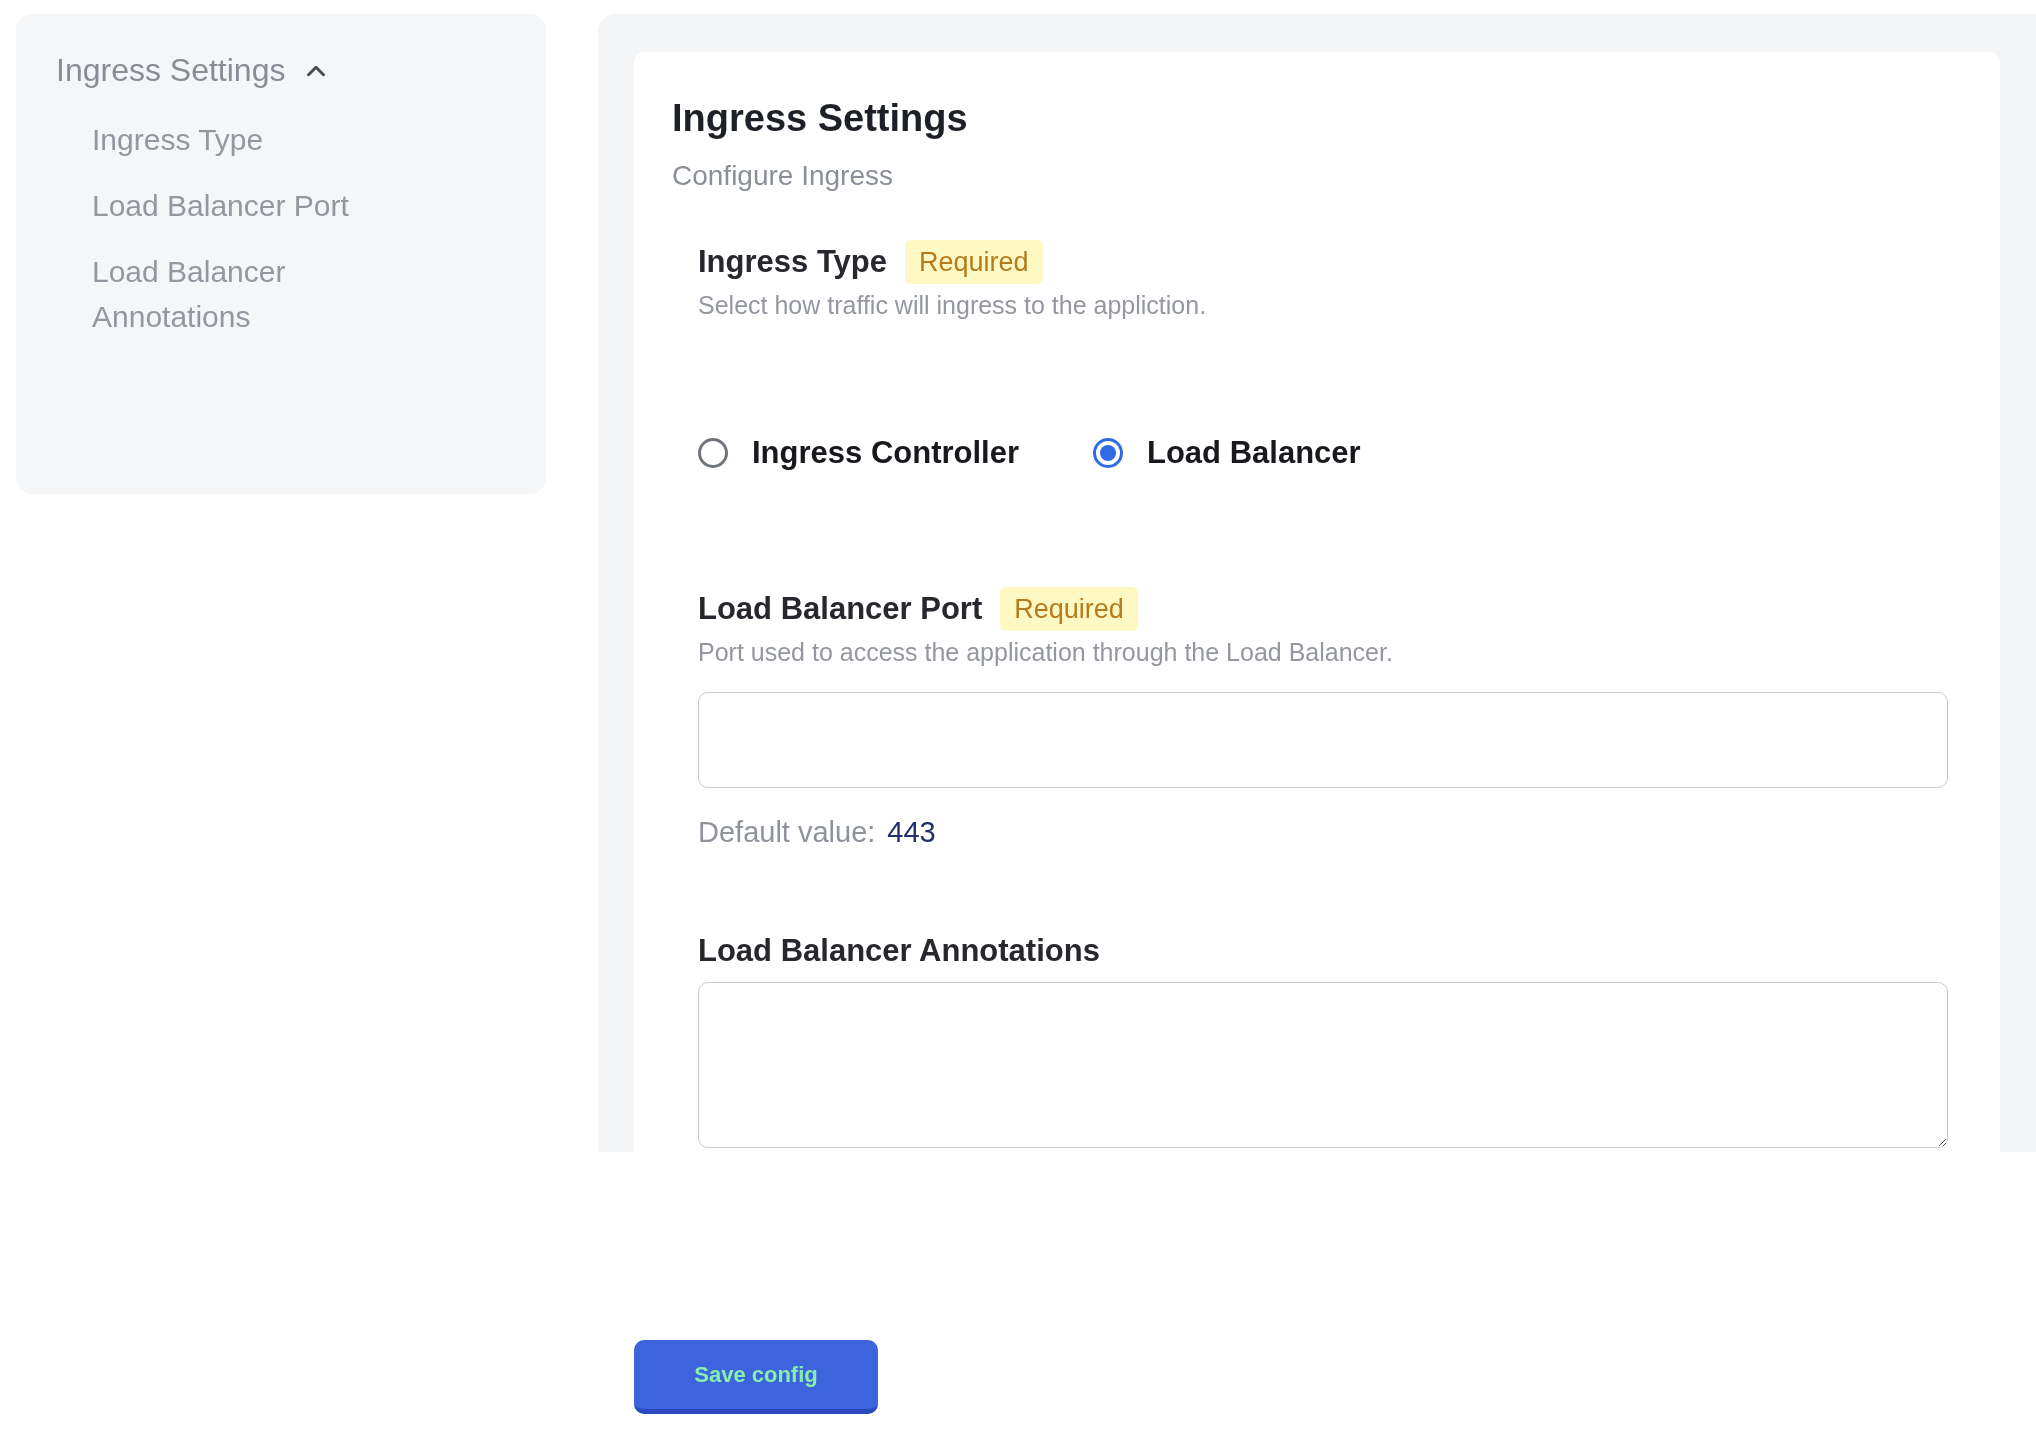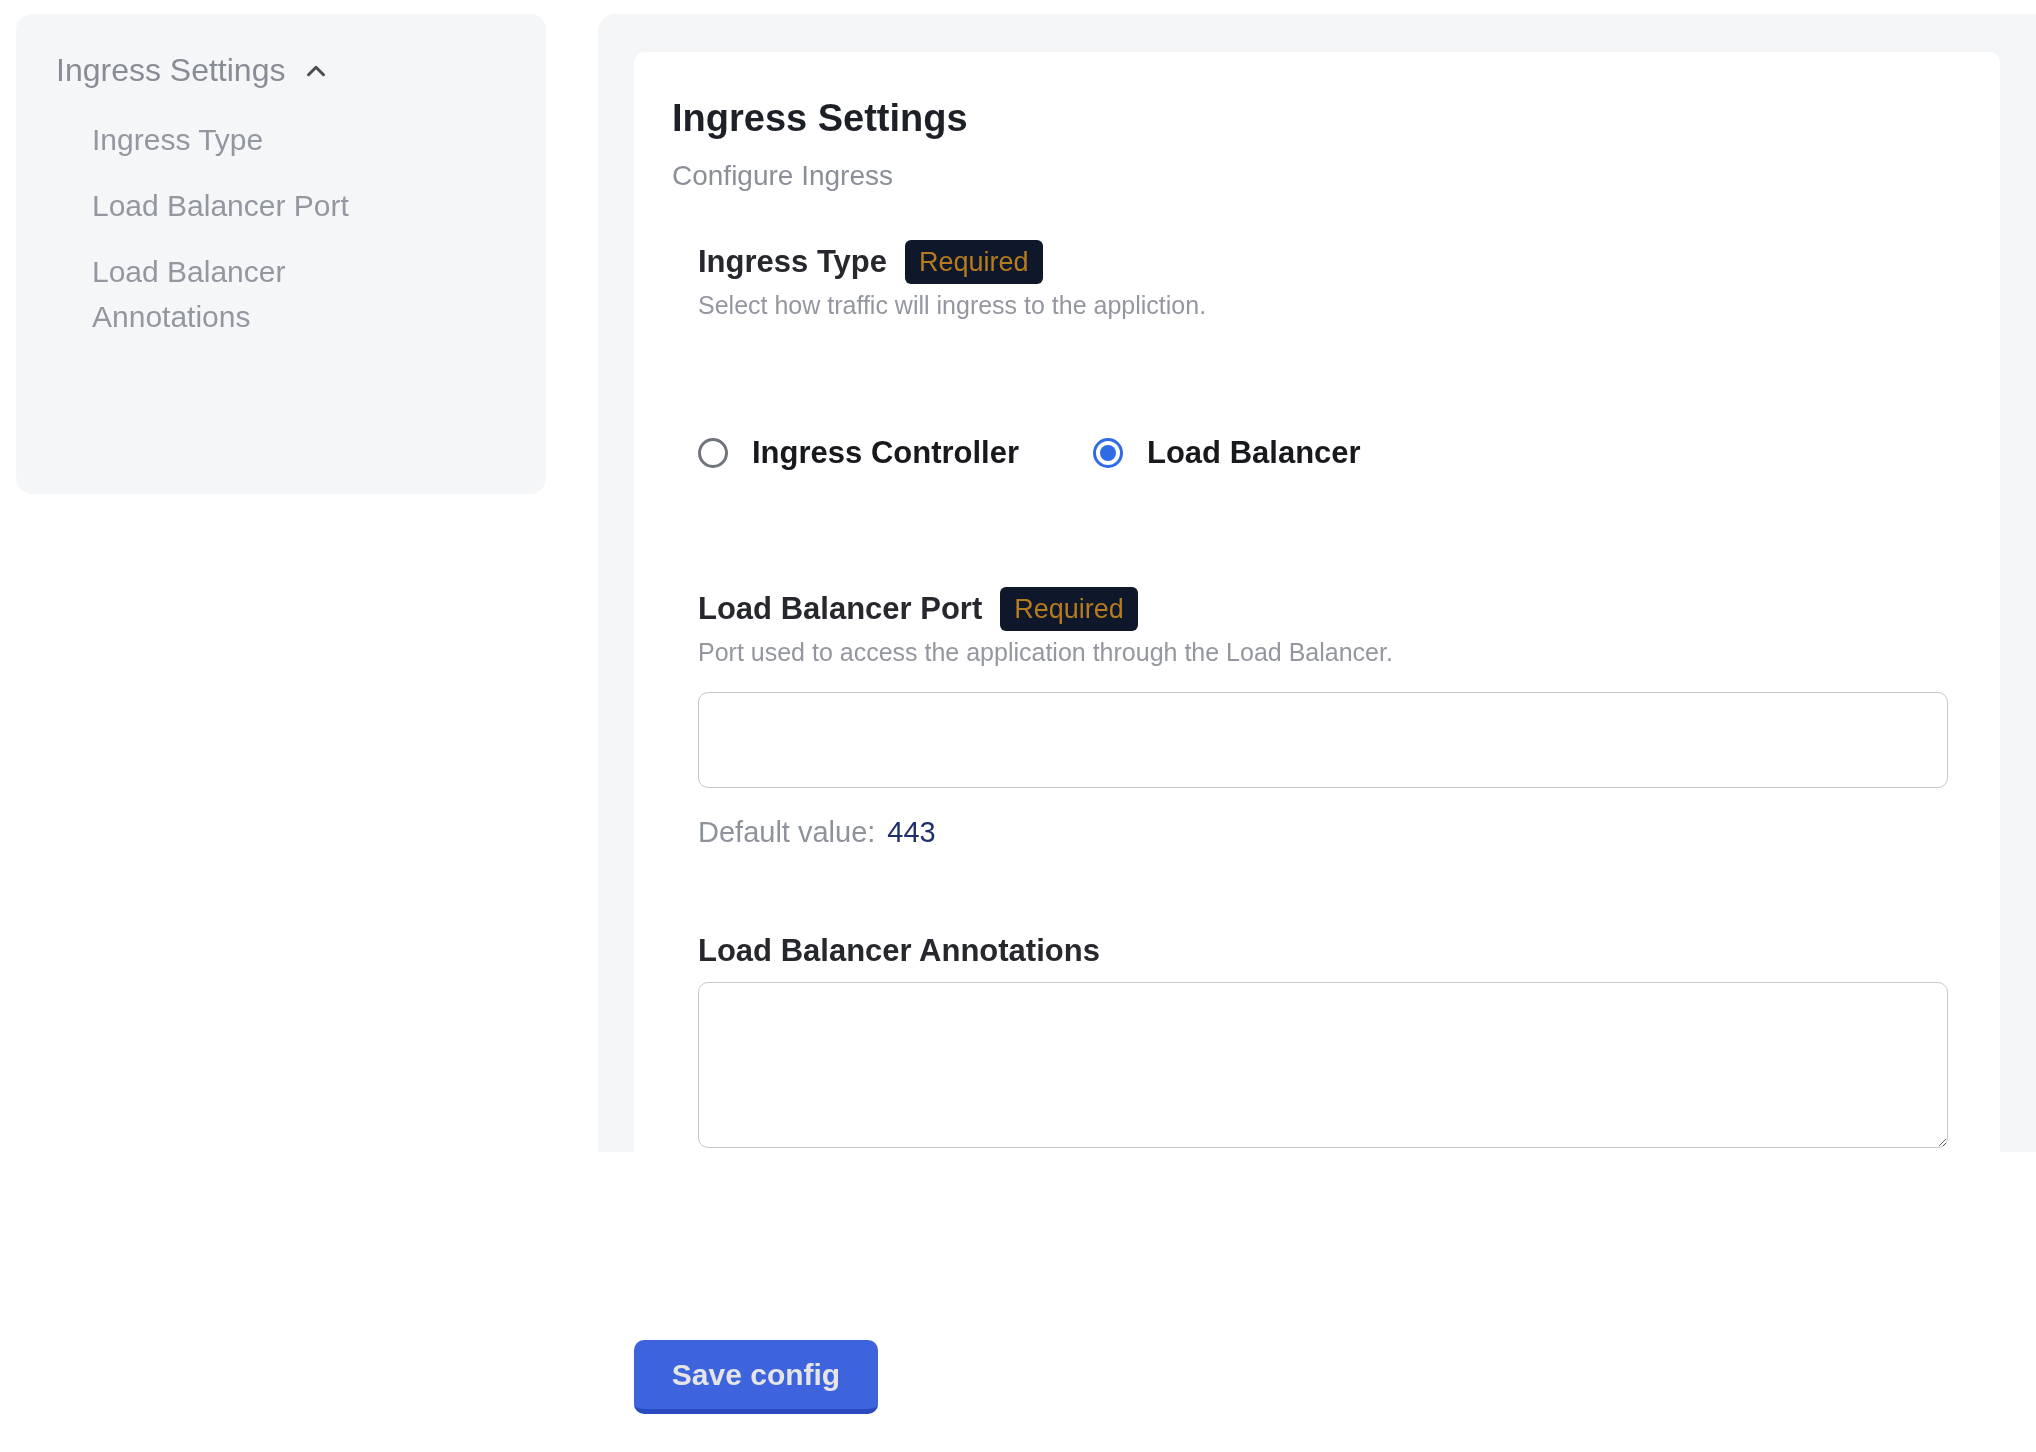--- a/index.html
+++ b/index.html
@@ -69,21 +69,21 @@
   .field-lb-annotations { margin-top: 82px; }
 
   .field-label-row { display: flex; align-items: center; gap: 18px; }
   .field-label {
     font-size: 31px; font-weight: 700; color: #26282d;
     line-height: 1.3;
   }
   .badge {
     font-size: 27px;
     color: #b57b1c;
-    background: #0f172a;
+    background: #fef9c3;
     padding: 6px 14px;
     border-radius: 6px;
     line-height: 1.2;
   }
   .field-desc {
     margin-top: 4px;
     font-size: 25px; color: #94979f;
     line-height: 1.4;
   }
 
@@ -143,22 +143,22 @@
   
   .save-button {
     position: absolute;
     left: 36px; top: 1326px;
     min-width: 244px; height: 74px;
     padding: 0 36px;
     background: #3d63dd;
     border: none;
     border-bottom: 5px solid #2a4bbf;
     border-radius: 10px;
-    color: #e5e5e5;
-    font-size: 30px;
+    color: #86efac;
+    font-size: 22px;
     font-weight: 700;
     font-family: "Liberation Sans", "DejaVu Sans", sans-serif;
     cursor: pointer;
   }
 </style>
 </head>
 <body>
 
 <div class="layout">
 

